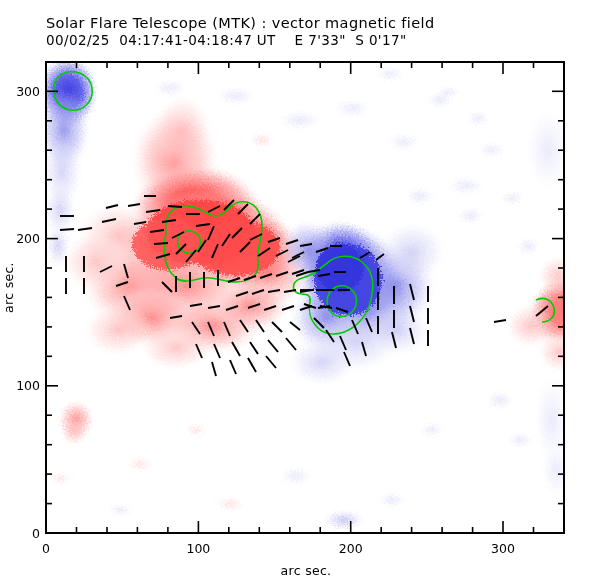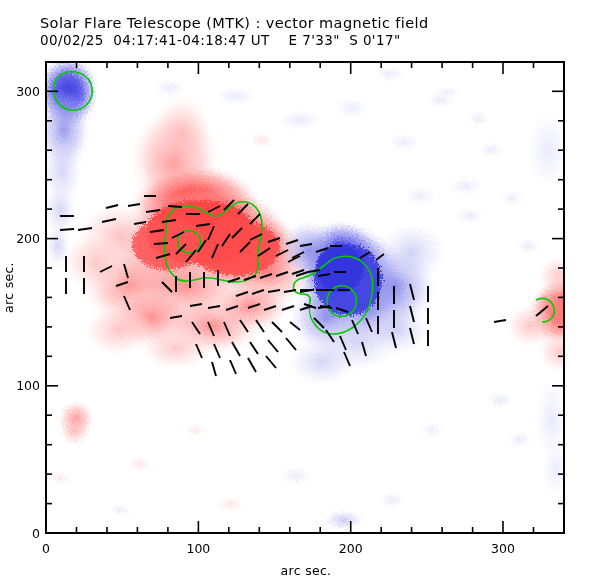--- a/index.html
+++ b/index.html
@@ -16,21 +16,21 @@
   }
   #figure {
     position: absolute;
     left: 0;
     top: 0;
     width: 612px;
     height: 585px;
   }
   .title-block {
     position: absolute;
-    left: 40px;
+    left: 46px;
     top: 14px;
     width: 540px;
     color: #000000;
     letter-spacing: 0.4px;
   }
   .title-line1 {
     font-size: 14.5px;
     line-height: 18px;
     white-space: pre;
   }

